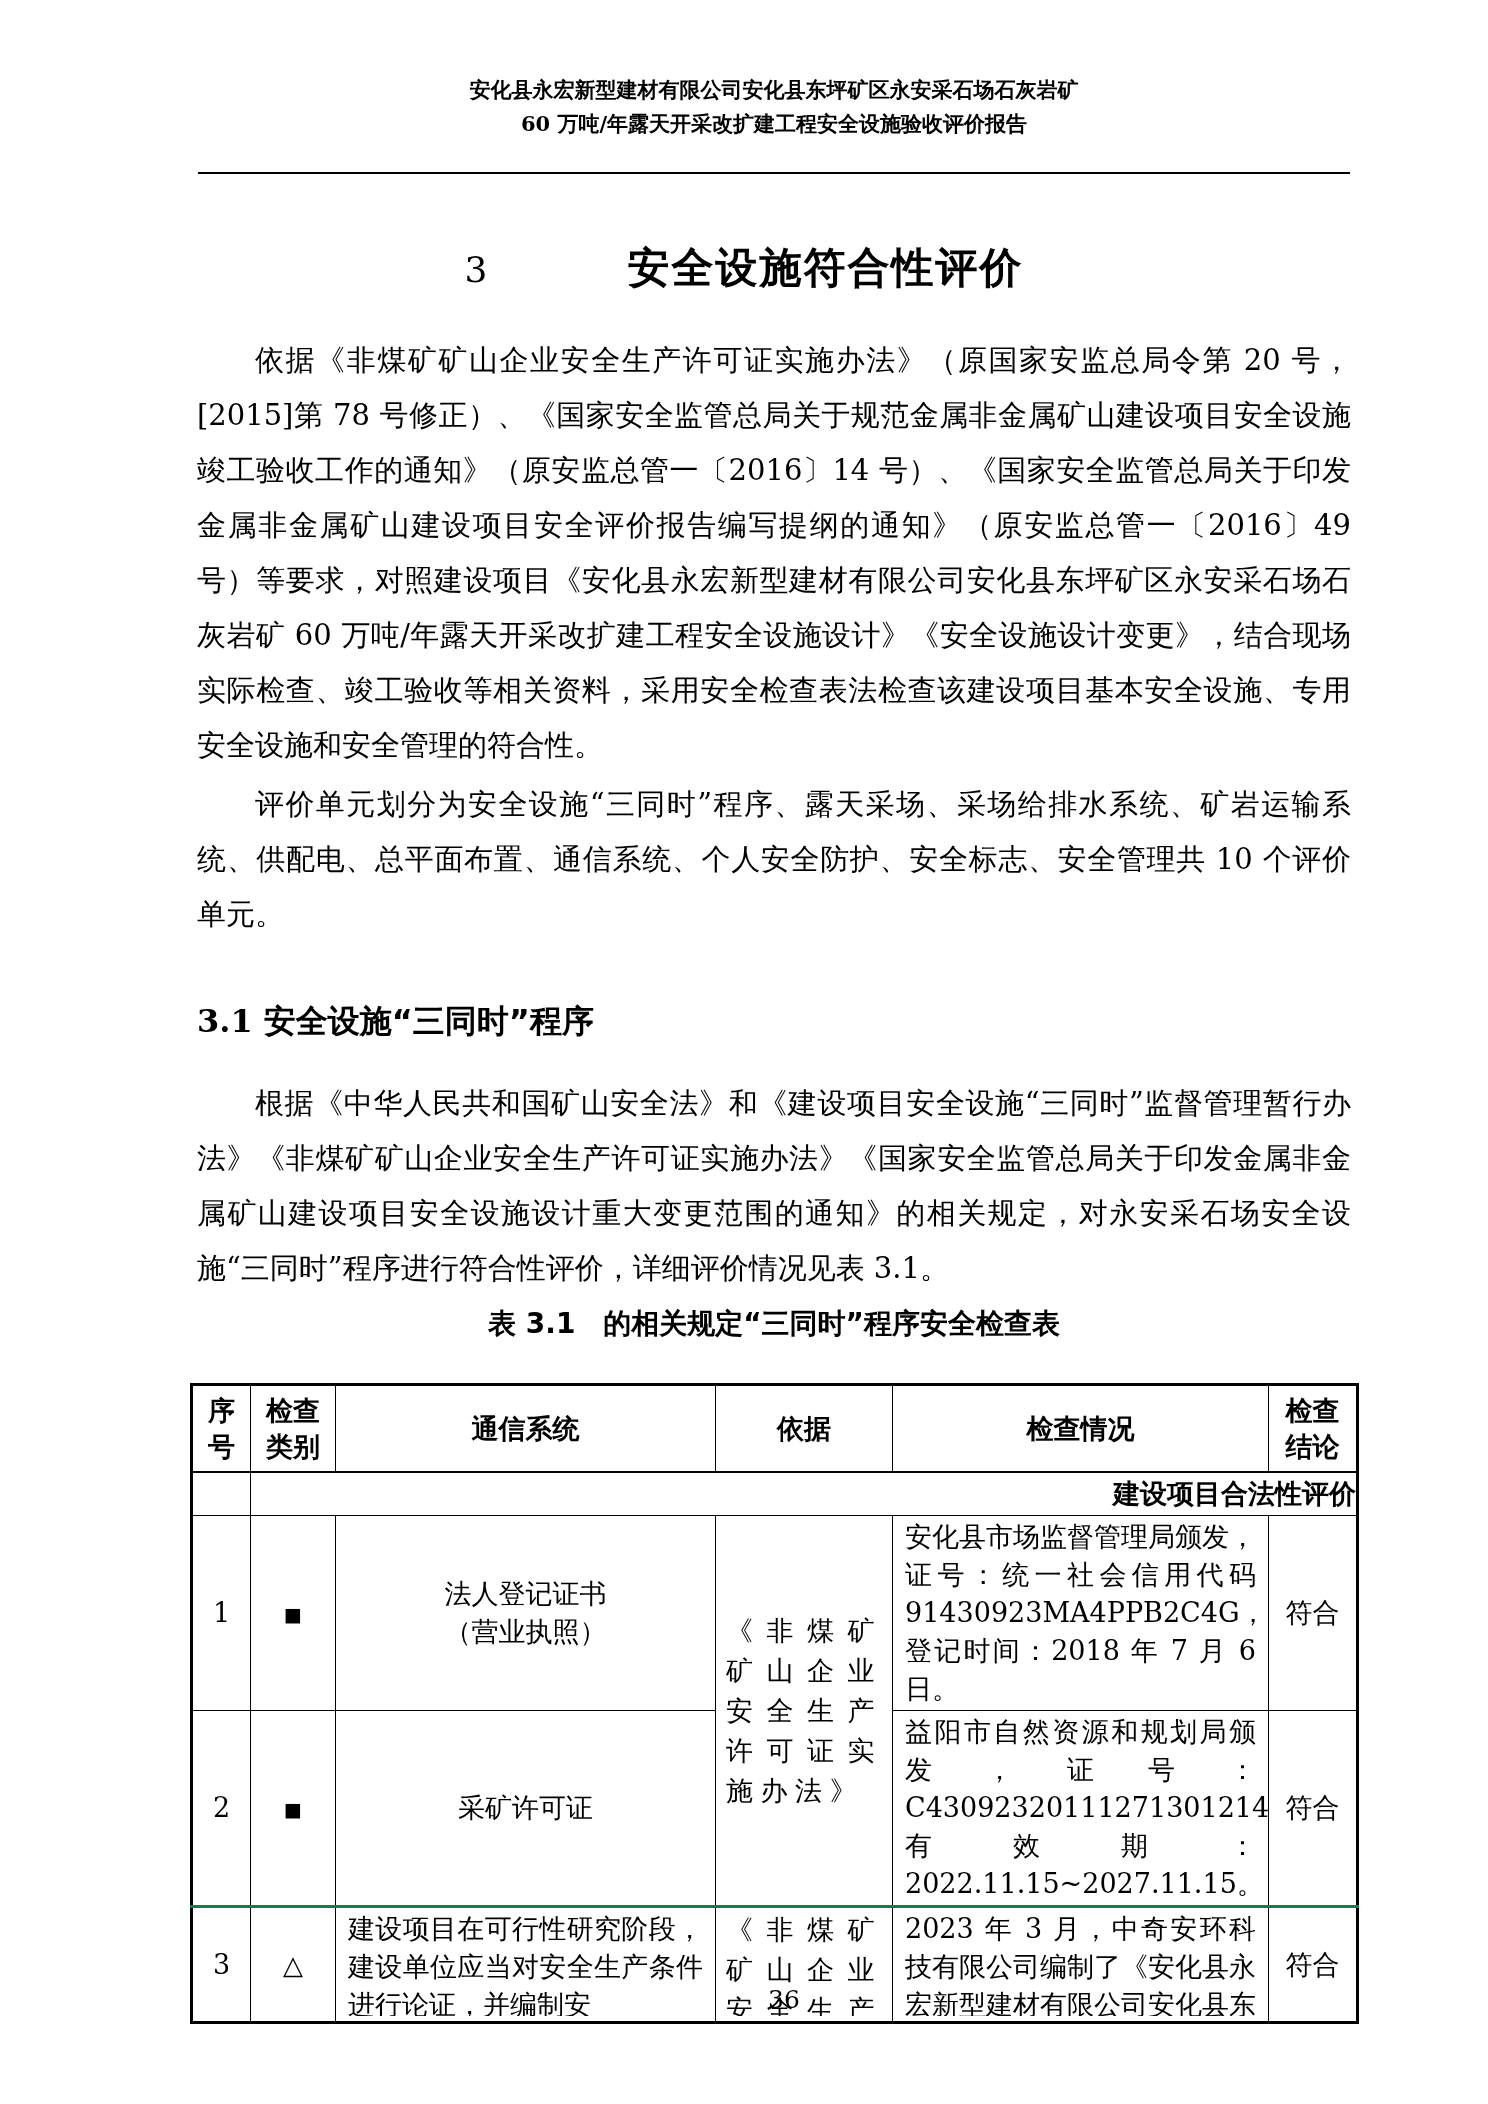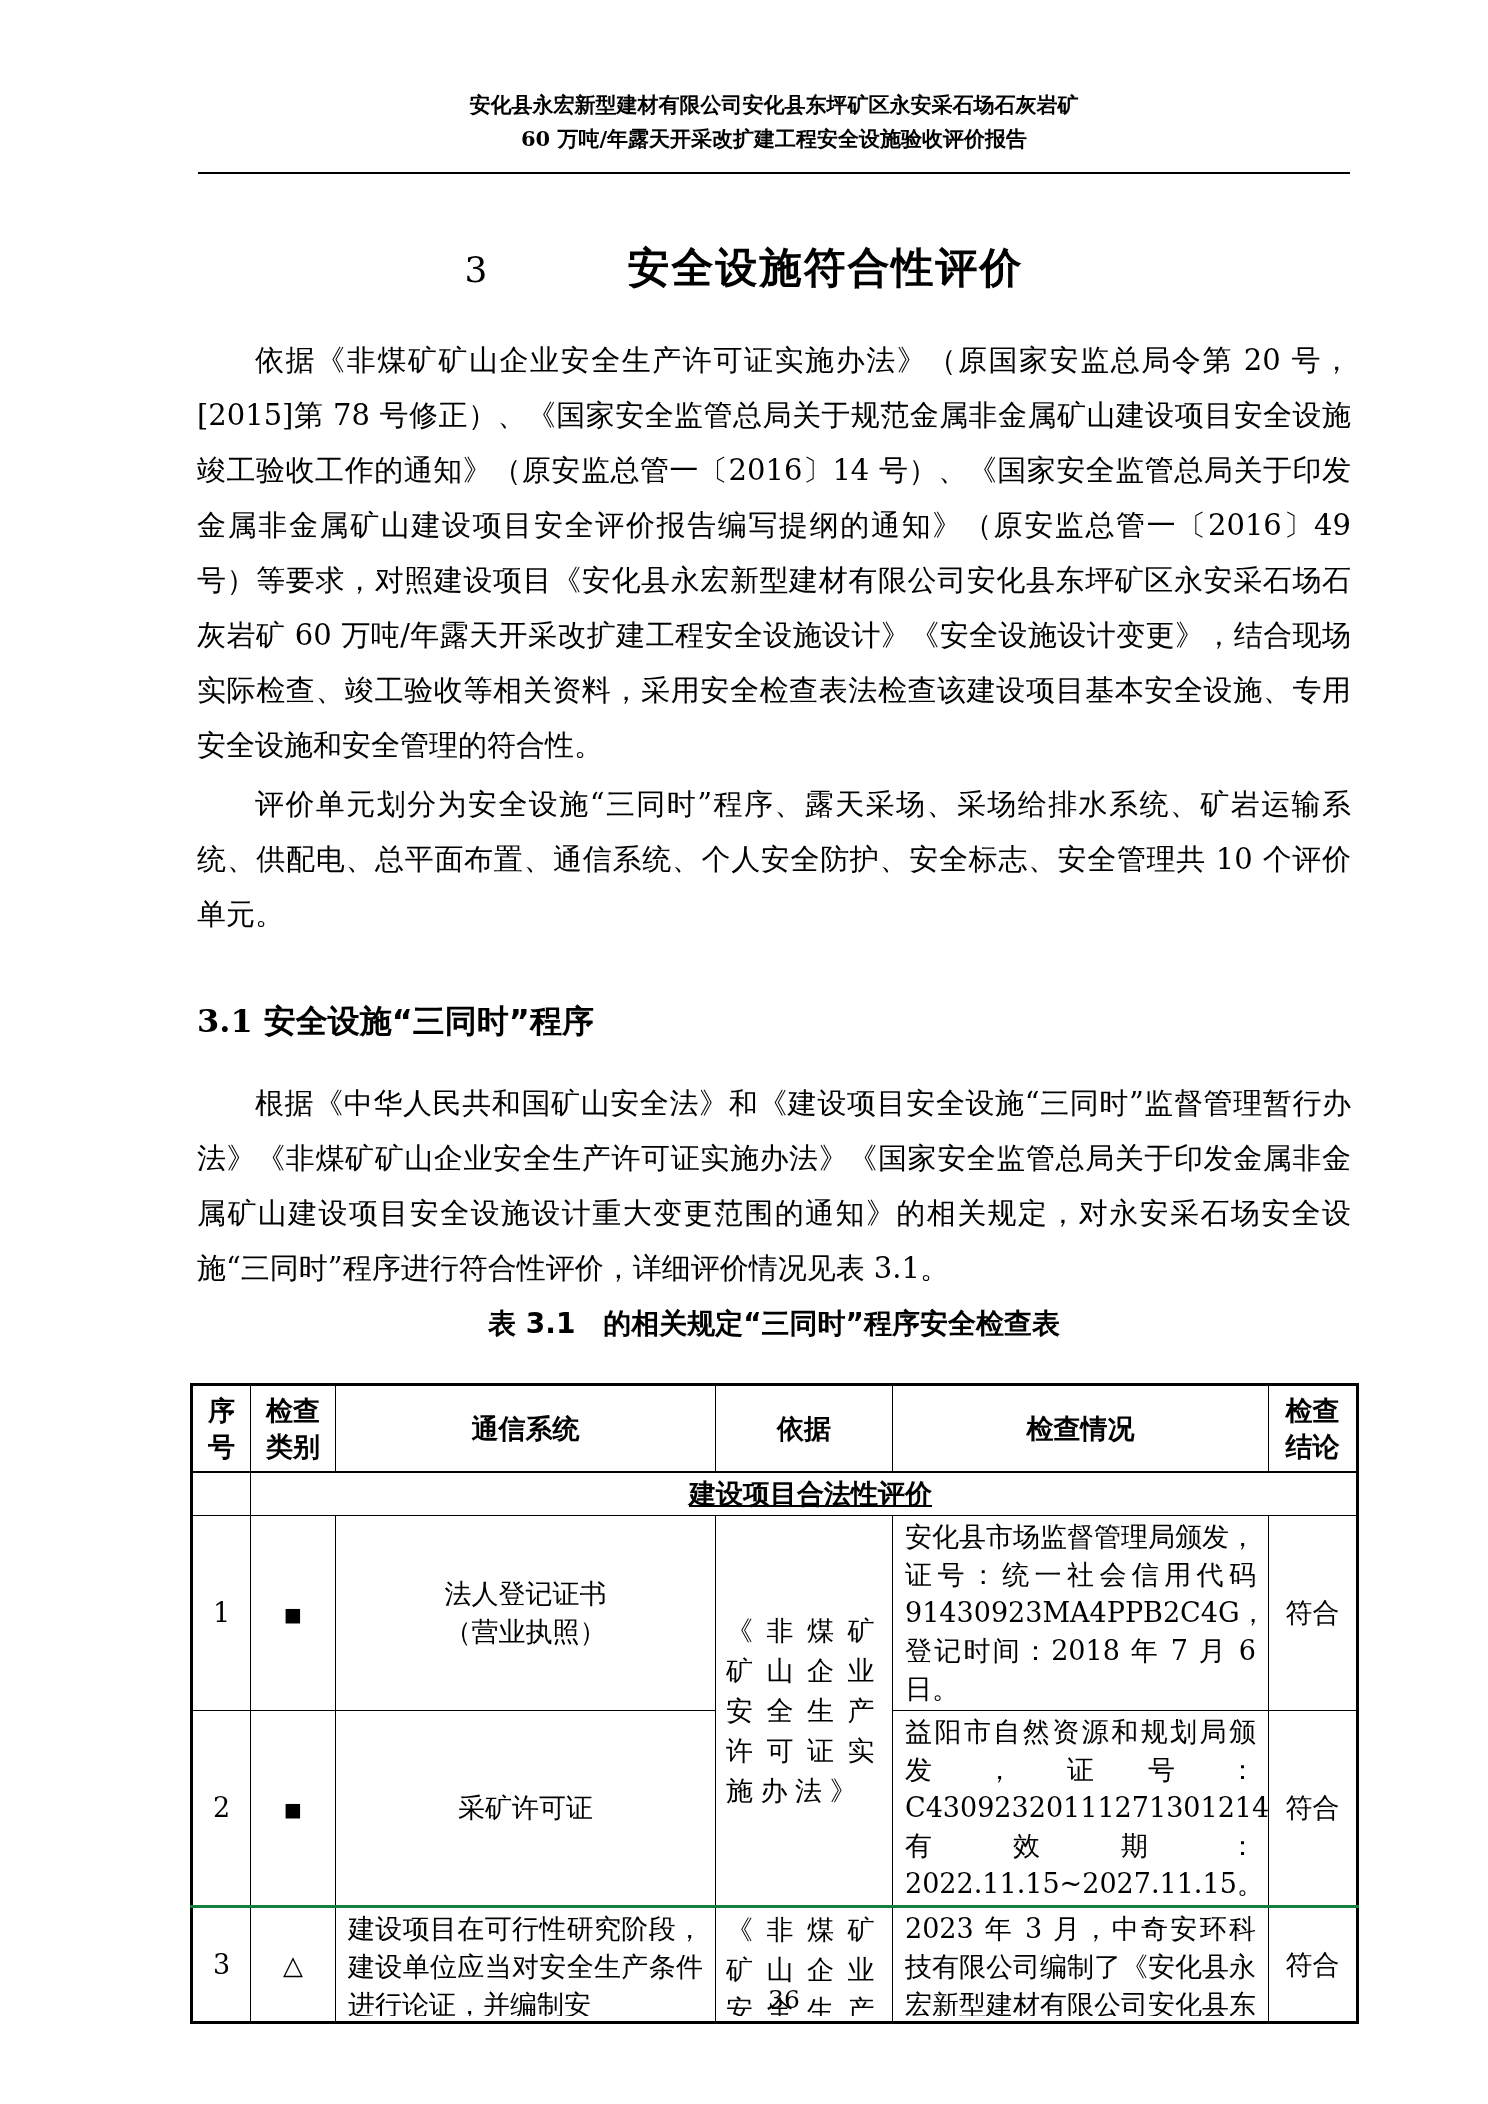--- a/index.html
+++ b/index.html
@@ -7,21 +7,21 @@
     position:relative;
     width:1488px;height:2104px;
     margin:0 auto;
     background:#ffffff;
     border-right:2px solid #e6e6e6;
     font-family:"DejaVu Serif","Liberation Serif",serif;
     color:#000;
     overflow:hidden;
   }
   .doc-header{
-    position:absolute;top:88px;left:198px;width:1152px;
+    position:absolute;top:73px;left:198px;width:1152px;
     text-align:center;font-weight:bold;font-size:21px;line-height:34px;
   }
   .header-rule{
     position:absolute;top:172px;left:198px;width:1152px;
     border-top:2.5px solid #000;height:0;
   }
   .chapter-title{
     position:absolute;top:240px;left:0;width:100%;
     display:flex;justify-content:center;align-items:baseline;gap:140px;
   }
@@ -62,23 +62,22 @@
     overflow:hidden;
   }
   .check-table th{
     font-weight:bold;text-align:center;height:85px;
     border-bottom:2.5px solid #000;
     font-family:"DejaVu Sans","Liberation Sans",sans-serif;
     line-height:36px;
   }
   .check-table th .line{display:block;}
   tr.subheader td{
-    height:42px;font-weight:bold;text-align:center;padding-left:14px;
-    font-family:"DejaVu Sans","Liberation Sans",sans-serif;
-    text-decoration:underline;
+    height:42px;font-weight:bold;text-align:right;padding-left:14px;
+    font-family:"DejaVu Sans","Liberation Sans",sans-serif;
   }
   tr.row1 td{height:160px;}
   tr.row2 td{height:136px;}
   tr.row3 td{height:109px;border-top:3px solid #15803d;vertical-align:top;}
   td.c{text-align:center;}
   td.content-c{text-align:center;}
   td.situation{text-align:justify;text-justify:inter-character;padding:2px 12px;}
   td.basis{
     text-align:justify;text-justify:inter-character;
     padding:2px 10px;letter-spacing:0.28em;line-height:40px;

